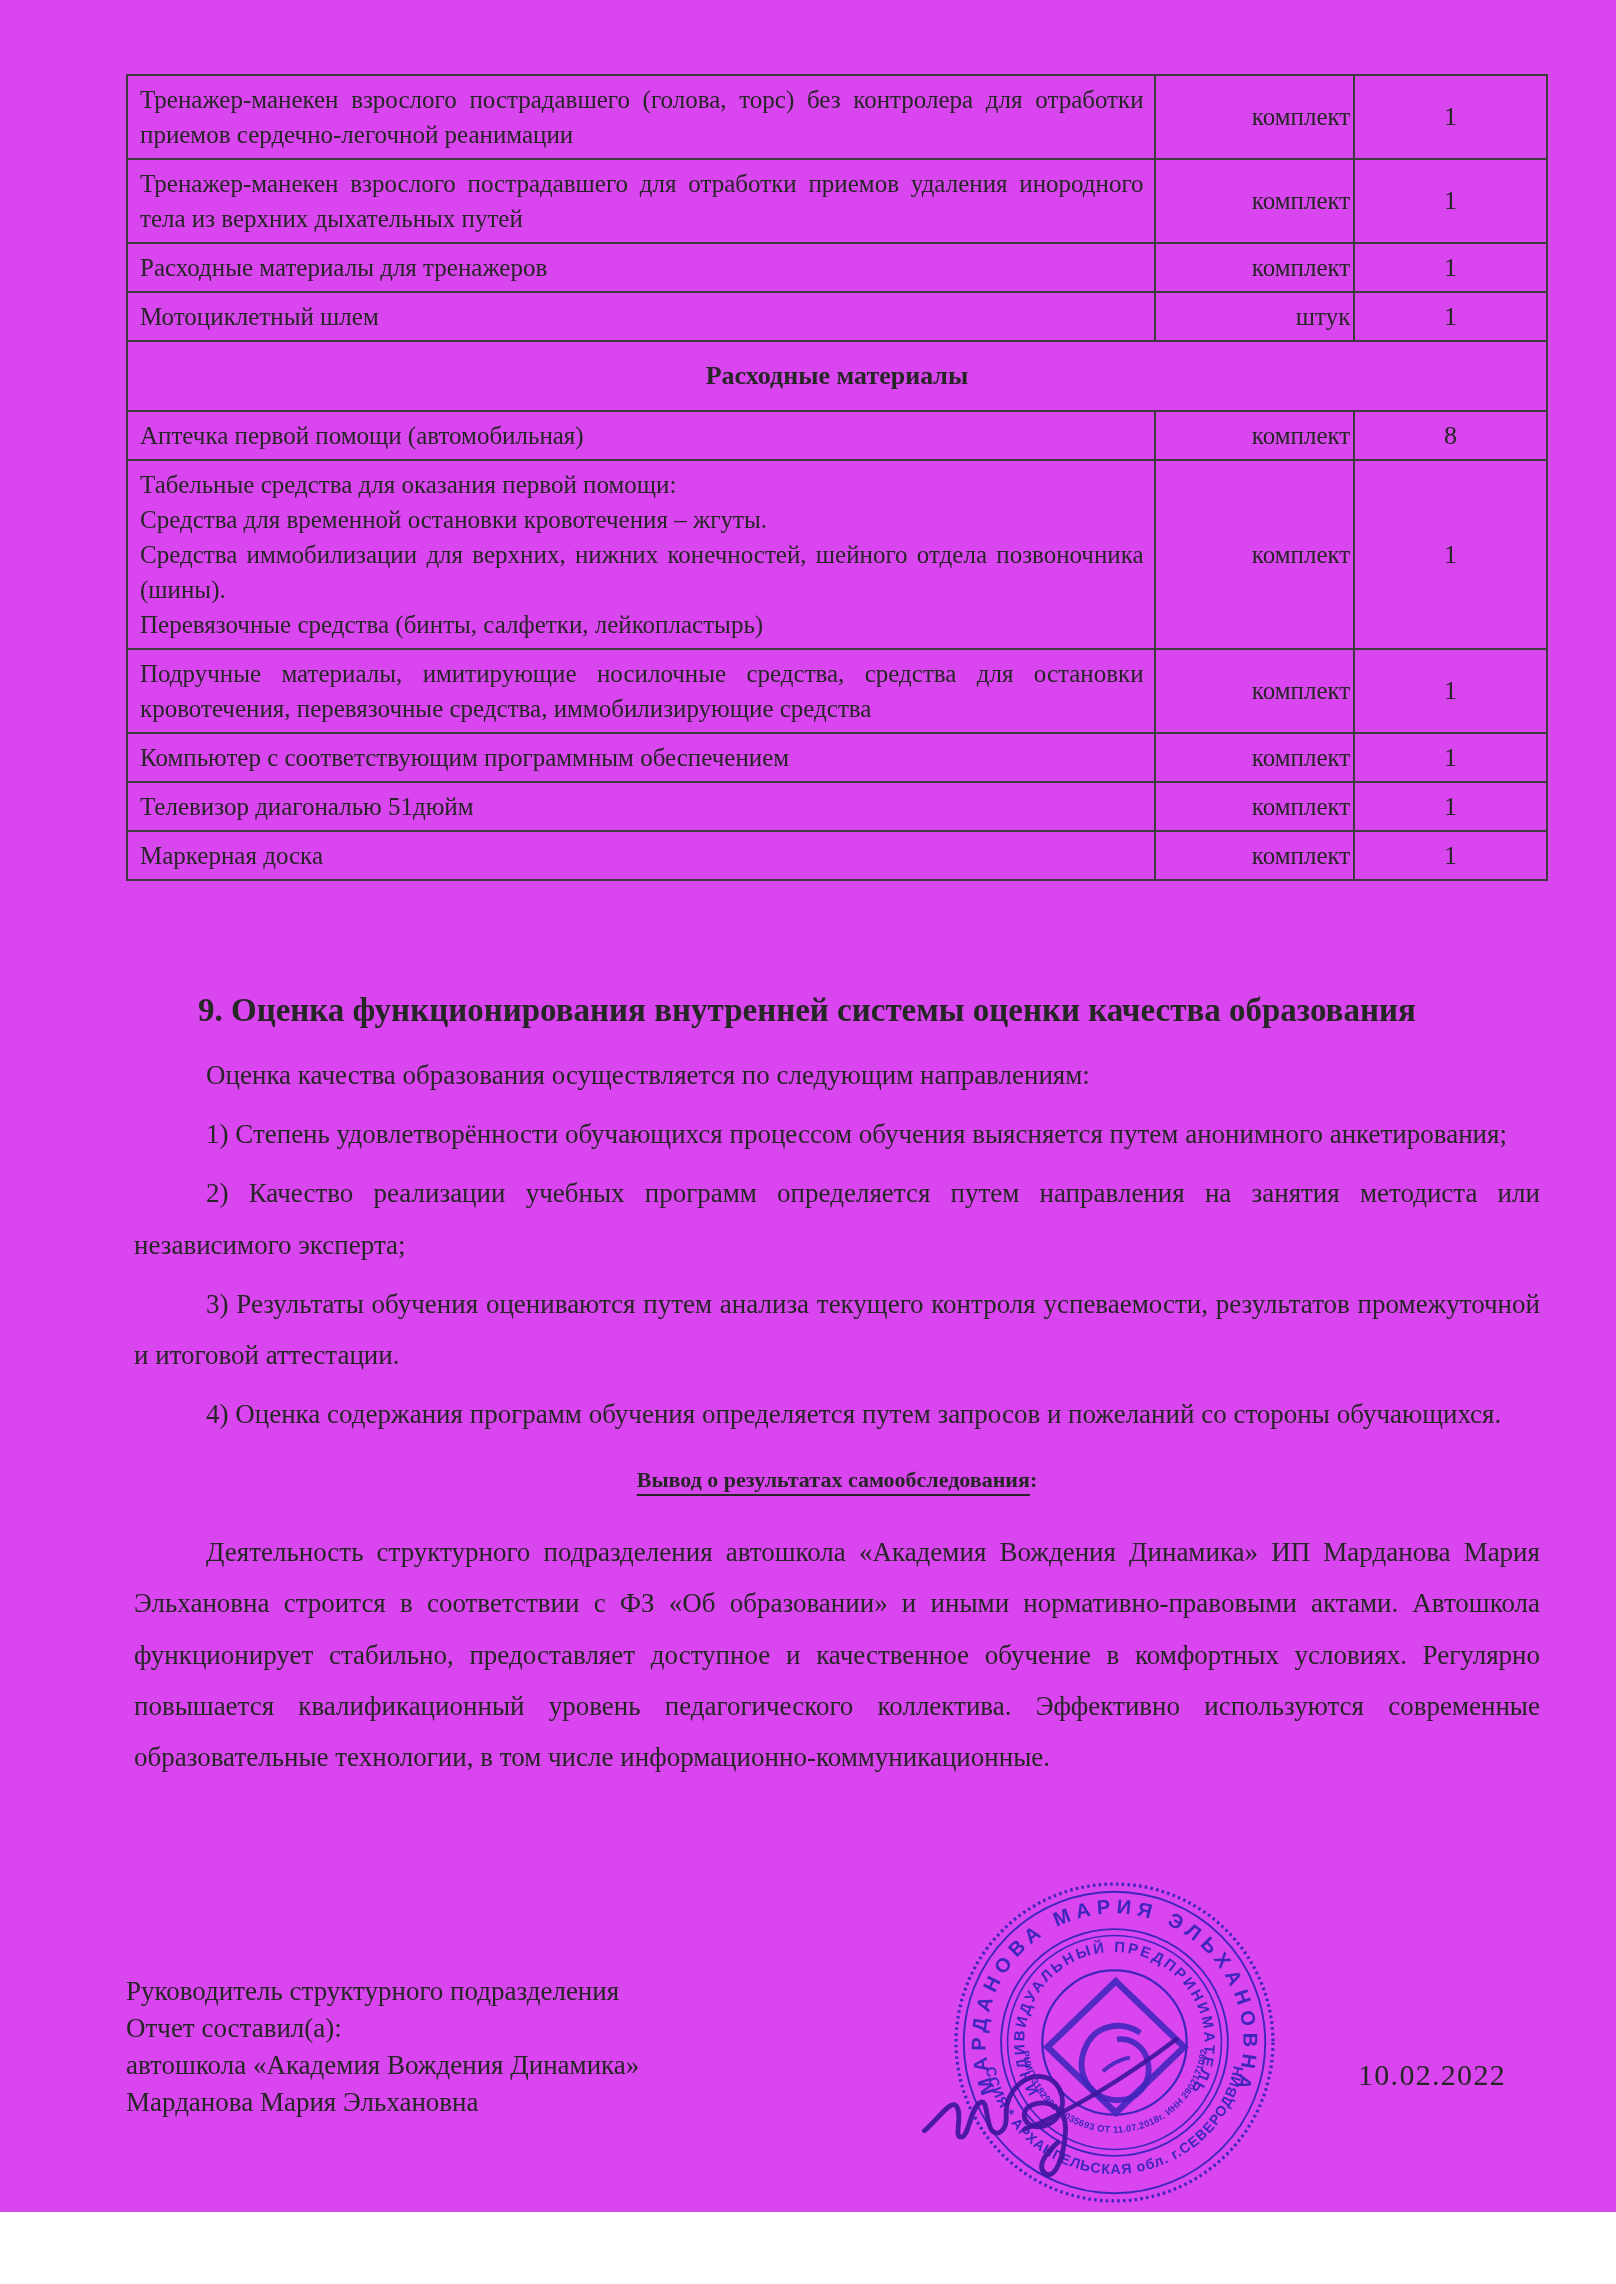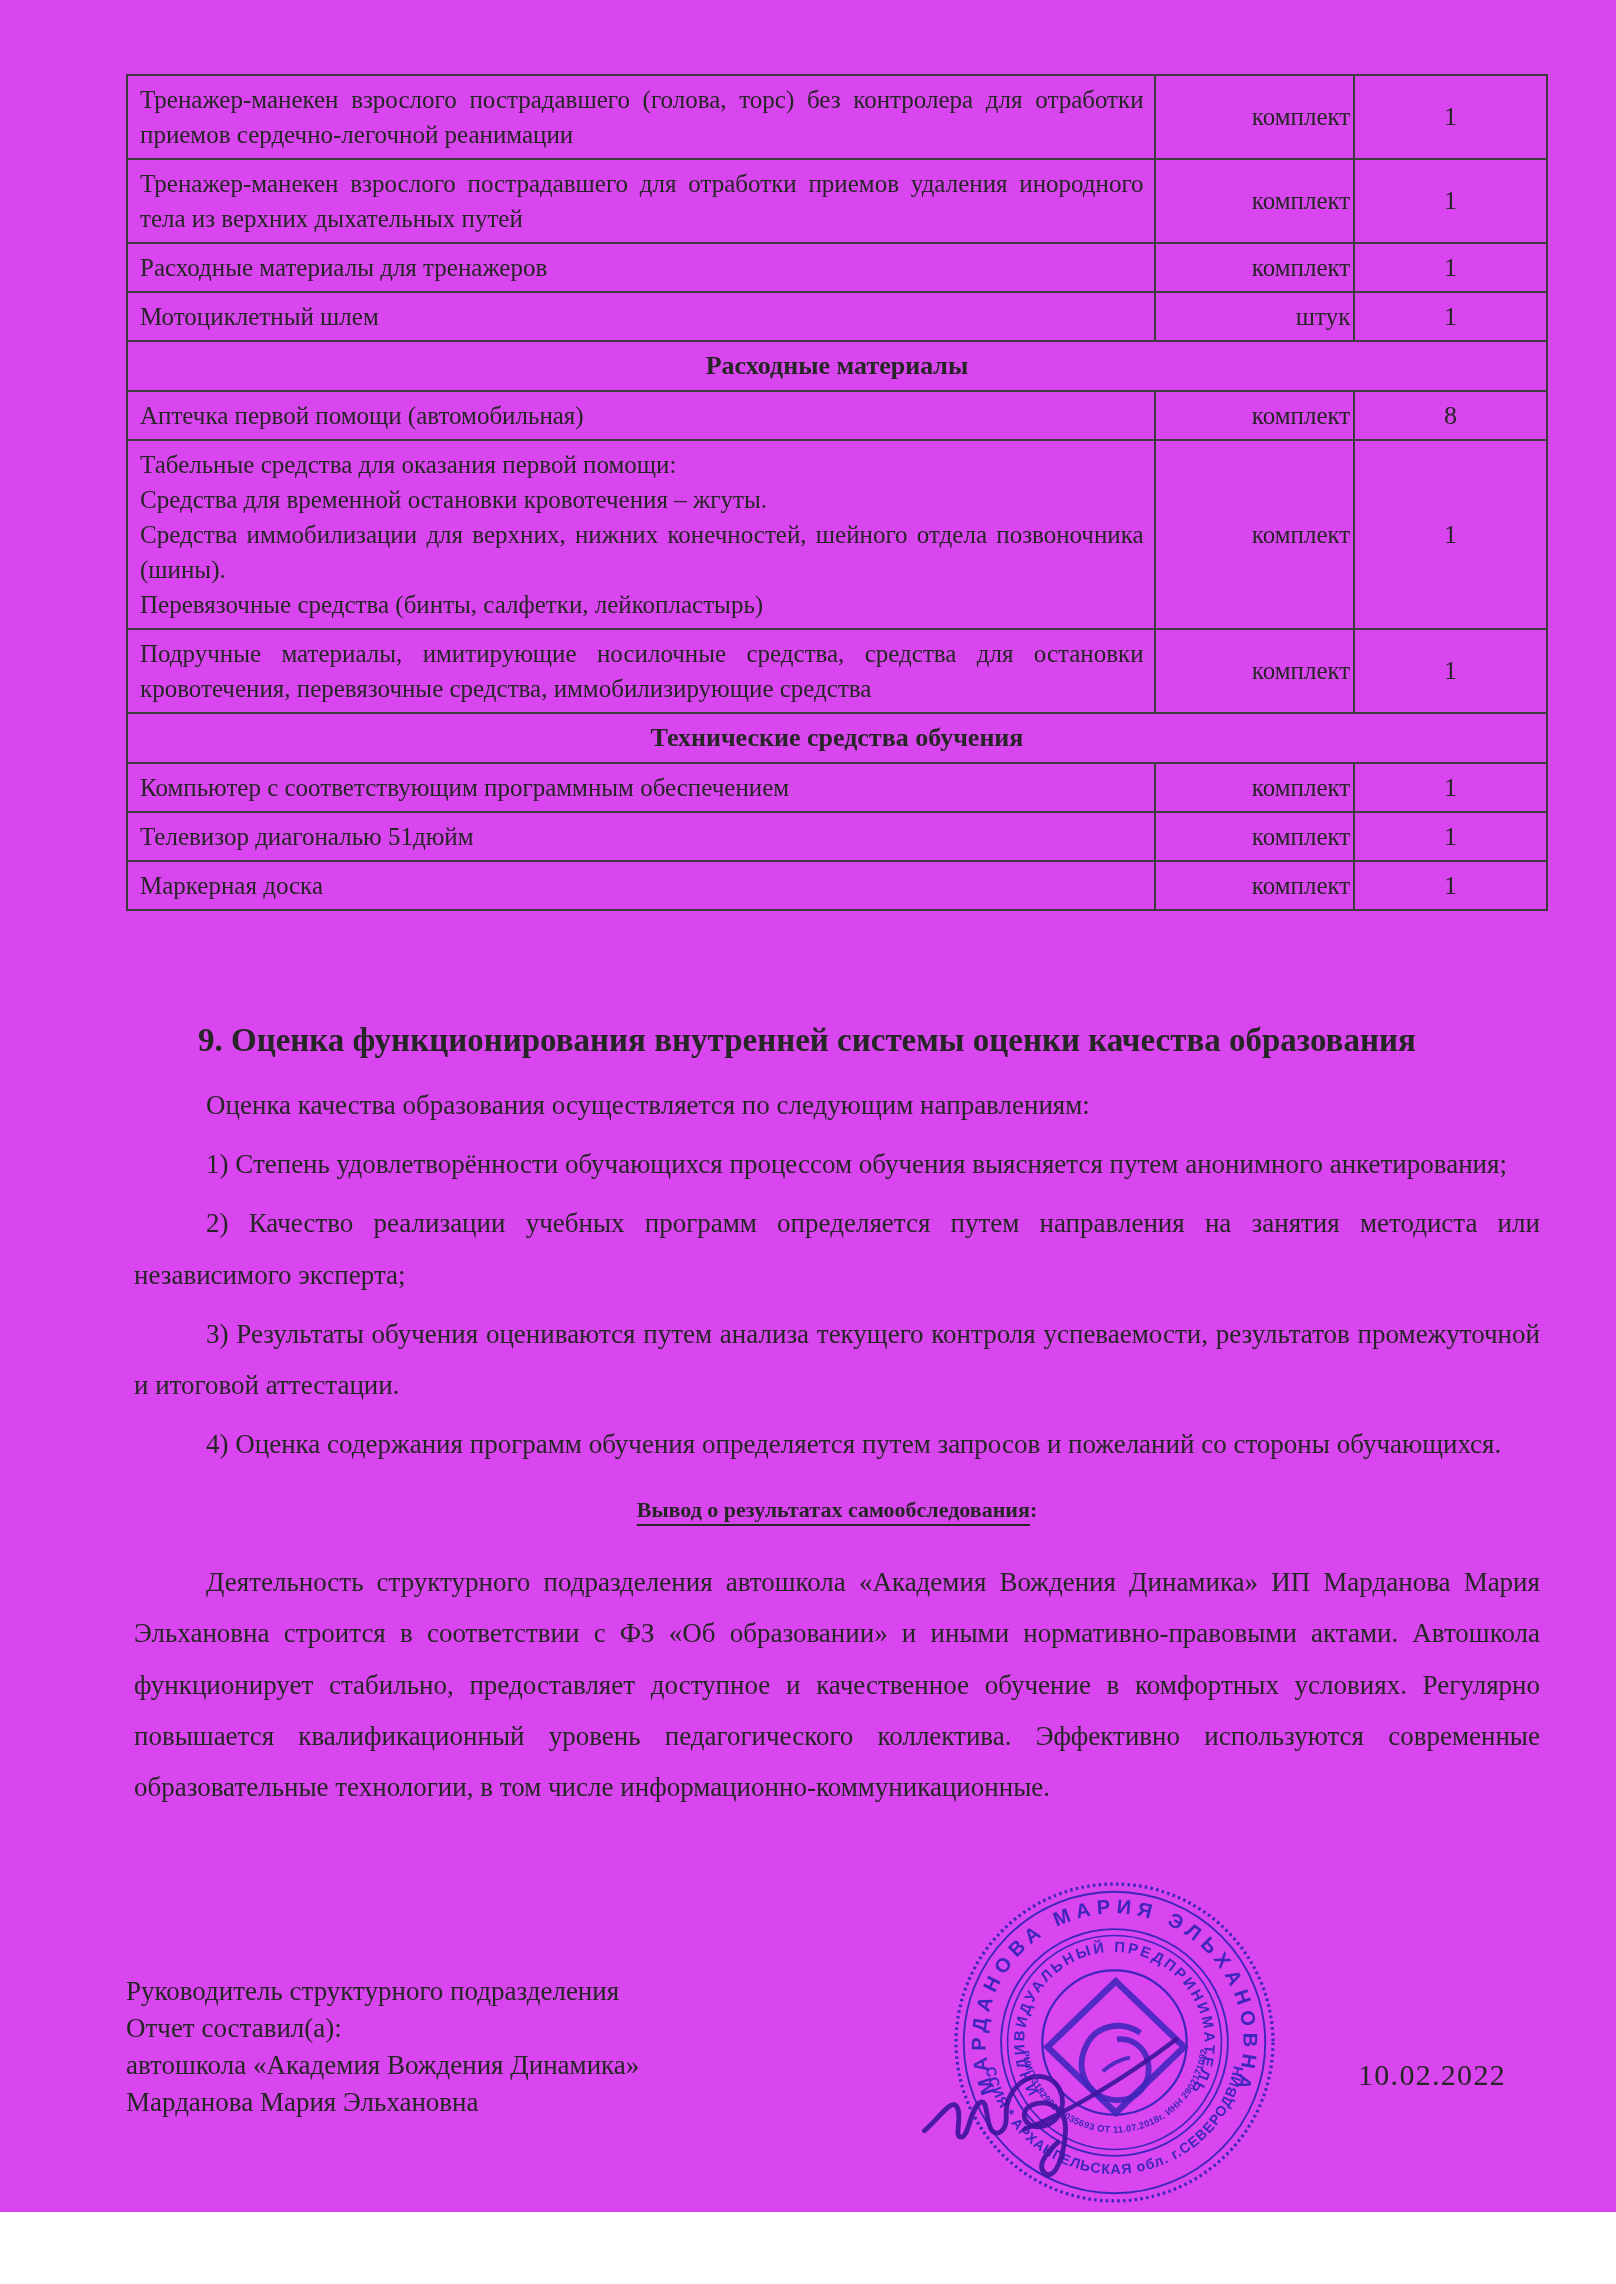--- a/index.html
+++ b/index.html
@@ -11,21 +11,21 @@
   }
   .content{padding:74px 69px 0 126px;}
 
   
   table.equip{width:100%;border-collapse:collapse;table-layout:fixed;}
   table.equip td{border:2px solid #3c3c3c;vertical-align:middle;}
   .name-cell{padding:6px 10.5px 6px 12px;font-size:25px;line-height:1.4;}
   .cell-line{text-align:justify;}
   .unit-cell{text-align:right;font-size:25px;padding:4px 2.6px;}
   .qty-cell{text-align:center;font-size:26px;padding:4px 2.6px;}
-  .sec-cell{text-align:center;font-weight:bold;font-size:26px;padding:9px 4px;}
+  .sec-cell{text-align:center;font-weight:bold;font-size:26px;padding:19px 4px;}
 
   
   .sec9{margin-top:98px;}
   .heading{font-size:33px;font-weight:bold;text-indent:72px;margin:0;line-height:1.9;}
   .para{font-size:27px;line-height:1.9;text-align:justify;text-indent:72px;margin:8px;}
   .concl-head{margin-top:18.4px;text-align:center;font-size:22px;font-weight:bold;line-height:1.9;}
   .concl-head .ul{text-decoration:underline;text-decoration-thickness:2px;text-underline-offset:6.6px;}
   .final-para{margin-top:26px;}
 
   
@@ -105,23 +105,20 @@
             <td class="qty-cell">1</td>
           </tr>
           <tr>
             <td class="name-cell">
               <div class="cell-line">Подручные материалы, имитирующие носилочные средства, средства для остановки кровотечения, перевязочные средства, иммобилизирующие средства</div>
             </td>
             <td class="unit-cell">комплект</td>
             <td class="qty-cell">1</td>
           </tr>
           <tr>
-            <td colspan="3" class="sec-cell">Технические средства обучения</td>
-          </tr>
-          <tr>
             <td class="name-cell">
               <div class="cell-line">Компьютер с соответствующим программным обеспечением</div>
             </td>
             <td class="unit-cell">комплект</td>
             <td class="qty-cell">1</td>
           </tr>
           <tr>
             <td class="name-cell">
               <div class="cell-line">Телевизор диагональю 51дюйм</div>
             </td>

